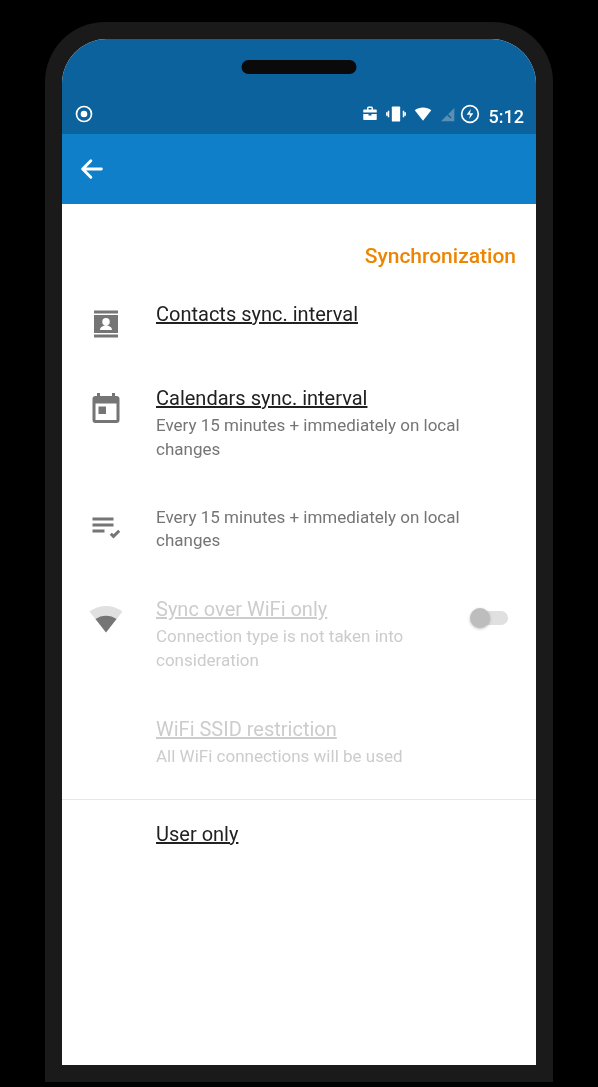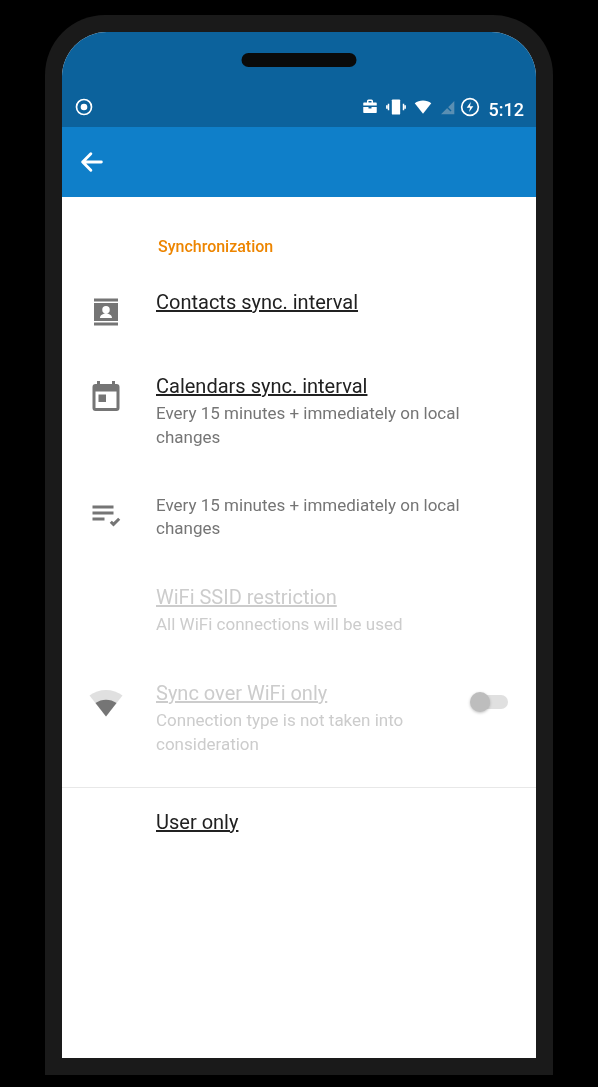--- a/index.html
+++ b/index.html
@@ -5,21 +5,21 @@
     * { margin: 0; padding: 0; box-sizing: border-box; }
     body {
       background: #000;
       font-family: Roboto, "Helvetica Neue", Arial, sans-serif;
       width: 598px;
       height: 1087px;
       position: relative;
     }
     .phone-frame {
       position: absolute;
-      top: 15px;
+      top: 22px;
       left: 45px;
       width: 508px;
       height: 1060px;
       background: #1a1a1a;
       border-radius: 60px 60px 0 0;
       padding: 17px;
     }
     .phone-inner {
       width: 100%;
       height: 100%;
@@ -80,23 +80,24 @@
       font-size: 25px;
       font-weight: 500;
     }
     .content {
       background: #fff;
       height: calc(100% - 165px);
       overflow: hidden;
     }
     .section-header {
       color: #ed8500;
-      font-size: 16px;
+      font-size: 21px;
       font-weight: 500;
       padding: 40px 20px 12px 96px;
+      text-align: right;
     }
     .section-header.auth {
       padding-top: 28px;
     }
     .list-item {
       display: flex;
       padding: 22px 20px 22px 20px;
       align-items: flex-start;
       gap: 26px;
     }
@@ -250,46 +251,46 @@
         <div class="item-icon">
           <svg width="36" height="36" viewBox="0 0 24 24" fill="currentColor">
               <path d="M3 5h14v2H3V5zm0 4h14v2H3V9zm0 4h8v2H3v-2zm11.5 3.5L17 19l4.5-4.5-1.4-1.4L17 16.2l-1.1-1.1-1.4 1.4z"></path>
             </svg>
         </div>
         <div class="item-body">
           <div class="item-subtitle">Every 15 minutes + immediately on local changes</div>
         </div>
       </div>
 
-      <div class="list-item disabled no-icon" style="padding-left:20px;">
-        <div class="item-icon"></div>
-        <div class="item-body">
-          <div class="item-title">WiFi SSID restriction</div>
-          <div class="item-subtitle">All WiFi connections will be used</div>
-        </div>
-      </div>
-
       <div class="list-item disabled">
         <div class="item-icon">
           <svg width="36" height="36" viewBox="0 0 24 24">
               <path d="M12 21L1 7c6-5 16-5 22 0L12 21z" fill="#e0e0e0"></path>
               <path d="M12 21L5 12c4-3 10-3 14 0l-7 9z" fill="#757575"></path>
             </svg>
         </div>
         <div class="item-body">
           <div class="item-title">Sync over WiFi only</div>
           <div class="item-subtitle">Connection type is not taken into consideration</div>
         </div>
         <div class="item-toggle">
           <div class="toggle-track">
             <div class="toggle-thumb"></div>
           </div>
         </div>
       </div>
 
+      <div class="list-item disabled no-icon" style="padding-left:20px;">
+        <div class="item-icon"></div>
+        <div class="item-body">
+          <div class="item-title">WiFi SSID restriction</div>
+          <div class="item-subtitle">All WiFi connections will be used</div>
+        </div>
+      </div>
+
       <div class="divider"></div>
 
 
       <div class="list-item" style="padding-left:20px;">
         <div class="item-icon"></div>
         <div class="item-body">
           <div class="item-title">User only</div>
         </div>
       </div>
 

